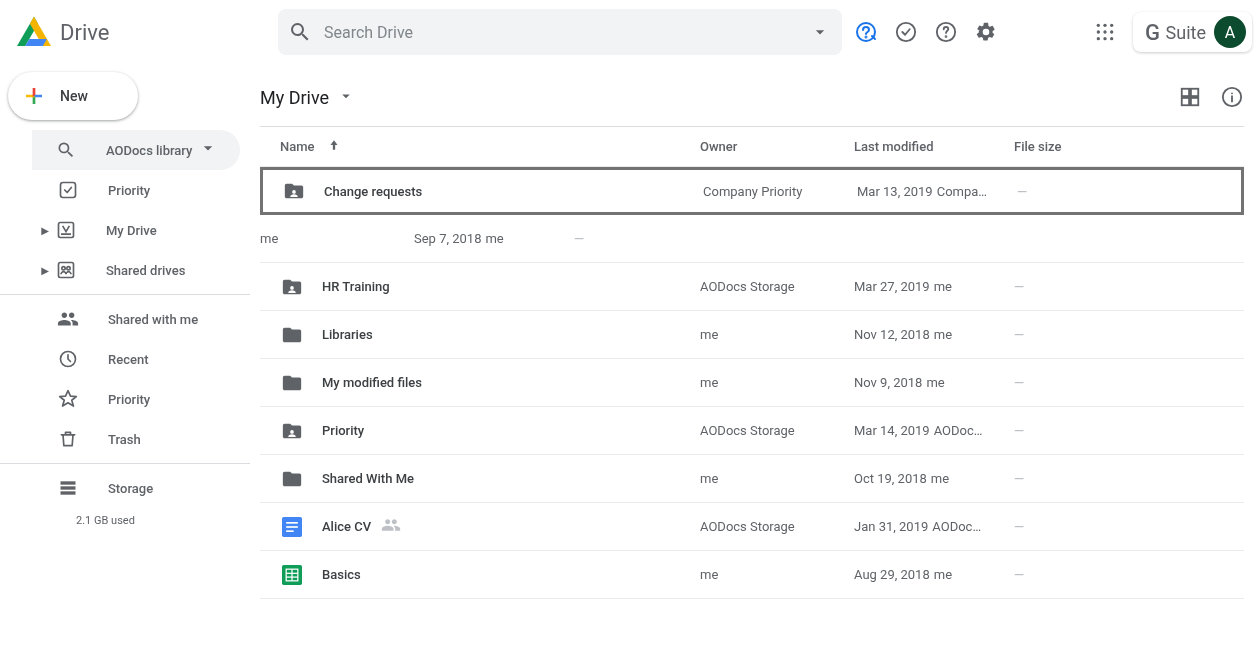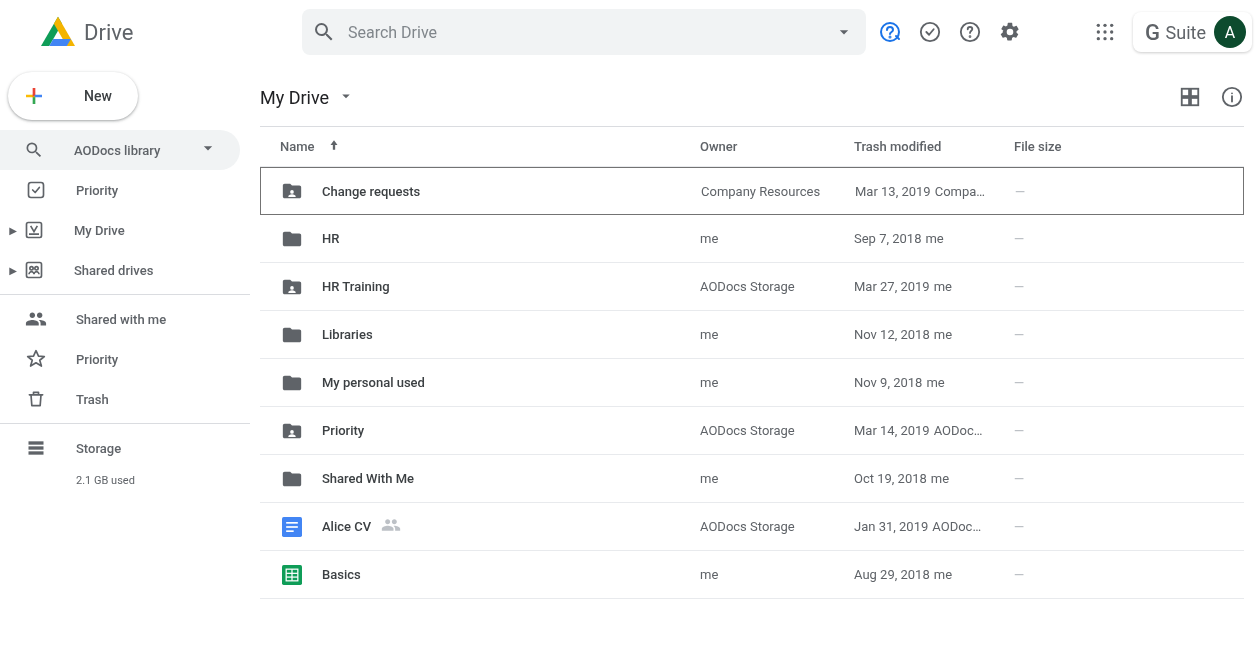--- a/index.html
+++ b/index.html
@@ -1,43 +1,43 @@
 <!DOCTYPE html>
 <html><head>
   <meta charset="utf-8">
   <style>
     * { box-sizing: border-box; margin: 0; padding: 0; font-family: 'Google Sans', Roboto, Arial, sans-serif; }
     body { background: #fff; color: #3c4043; }
     .app { width: 1260px; height: 650px; display: flex; flex-direction: column; }
     
     
-    .header { height: 64px; display: flex; align-items: center; padding: 0 8px 0 14px; margin-left: 24px; }
+    .header { height: 64px; display: flex; align-items: center; padding: 0 8px 0 14px; }
     .logo-area { display: flex; align-items: center; width: 264px; }
     .drive-logo { width: 40px; height: 40px; display:flex; align-items:center; justify-content:center; margin-right: 6px; }
     .drive-text { font-size: 22px; color: #5f6368; }
     .search-bar { flex: 0 0 564px; height: 46px; background: #f1f3f4; border-radius: 8px; display: flex; align-items: center; padding: 0 10px; }
     .search-bar input { flex: 1; border: none; background: transparent; font-size: 16px; color: #15803d; outline: none; padding-left: 12px; }
     .search-bar input::placeholder { color: #80868b; }
     .header-icons { display: flex; align-items: center; margin-left: 12px; gap: 16px; }
     .header-icon { width: 24px; height: 24px; display:flex; align-items:center; justify-content:center; cursor: pointer; color:#5f6368; }
     .header-right { margin-left: auto; display: flex; align-items: center; gap: 16px; }
     .gsuite { display: flex; align-items: center; height: 40px; padding: 0 6px 0 12px; border-radius: 8px; box-shadow: 0 1px 3px rgba(0,0,0,0.2); }
     .gsuite-text { display:flex; align-items:center; font-size: 18px; color: #5f6368; }
     .gsuite-g { font-size: 22px; font-weight: 500; color:#5f6368; margin-right:1px;}
     .avatar { width: 32px; height: 32px; border-radius: 50%; background: #0d4b2e; color: #fff; display: flex; align-items: center; justify-content: center; font-size: 16px; margin-left:8px; }
     
     
     .body { flex: 1; display: flex; overflow: hidden; }
     
     
     .sidebar { width: 250px; padding-top: 8px; border-right: none; }
-    .new-btn { margin: 0 0 10px 8px; width: 130px; height: 48px; background: #fff; border: none; border-radius: 24px; box-shadow: 0 1px 2px rgba(60,64,67,.3), 0 1px 3px 1px rgba(60,64,67,.15); display:flex; align-items:center; padding-left: 14px; cursor:pointer;gap:24px; }
+    .new-btn { margin: 0 0 10px 8px; width: 130px; height: 48px; background: #fff; border: none; border-radius: 24px; box-shadow: 0 1px 2px rgba(60,64,67,.3), 0 1px 3px 1px rgba(60,64,67,.15); display:flex; align-items:center; padding-left: 14px; cursor:pointer; }
     .plus-icon { width: 24px; height: 24px; }
     .new-btn span { margin-left: 14px; font-size: 14px; font-weight: 500; color: #3c4043; }
-    .nav-item { height: 40px; display: flex; align-items: center; padding: 0 22px 0 24px; color: #5f6368; cursor:pointer; border-radius: 0 20px 20px 0; margin-right:10px; position:relative;}
+    .nav-item { height: 40px; display: flex; align-items: center; padding: 0 22px 0 24px; color: #5f6368; cursor:pointer; border-radius: 0 20px 20px 0; margin-right:10px; position:relative;margin-left:32px;}
     .nav-item.aodocs { background: #f1f3f4; height: 40px; padding-left: 22px;}
     .nav-item .icon { width: 24px; height: 24px; display:flex; align-items:center; justify-content:center; flex-shrink:0; }
     .nav-item .label { margin-left: 28px; font-size: 13px; font-weight: 500; }
     .nav-item.has-expand { padding-left: 4px; }
     .expand-tri { width: 18px; display:flex; justify-content:center; color:#5f6368; font-size:10px;}
     .nav-item.has-expand .icon { }
     .nav-item.has-expand .label { margin-left: 28px;}
     .nav-divider { height: 1px; background: #dadce0; margin: 4px 0; }
     .storage-label { font-size: 11px; color:#5f6368; margin-left: 76px; margin-top:6px;}
     .aodocs .dropdown-caret { margin-left:auto; color:#5f6368; }
@@ -52,21 +52,21 @@
     .table { border-top: 1px solid #dadce0; margin-top: 10px; }
     .thead, .trow { display: flex; align-items: center; height: 48px; border-bottom: 1px solid #e8eaed; }
     .thead { height: 40px; color: #5f6368; font-size: 13px; font-weight:500;}
     .col-name { flex: 0 0 440px; display:flex; align-items:center;}
     .col-owner { flex: 0 0 154px; }
     .col-modified { flex: 0 0 160px; }
     .col-size { flex: 1; }
     .thead .col-name { padding-left: 20px;}
     .sort-arrow { margin-left: 12px; }
     .trow { font-size: 13px; color: #5f6368; cursor:pointer;}
-    .trow.selected { border: 1px solid #737373; background: #fff;}
+    .trow.selected { border: 3px solid #737373; background: #fff;}
     .file-icon { width: 24px; height:24px; margin: 0 18px 0 20px; display:flex; align-items:center; justify-content:center; flex-shrink:0;}
     .trow.selected .file-icon { margin-left:19px;}
     .file-name { color: #3c4043; font-weight: 500; }
     .col-modified { display:flex;}
     .mod-date { color:#5f6368;text-align:center;}
     .mod-by { color:#5f6368; margin-left:4px; overflow:hidden; text-overflow:ellipsis; white-space:nowrap; max-width: 58px;}
     .size-dash { color:#bdc1c6; letter-spacing:-1px; font-weight:500;}
     .shared-indicator { margin-left: 10px; color:#bdc1c6; }
     
     .folder-svg { fill:#5f6368;}
@@ -208,20 +208,29 @@
         <div class="label">Shared drives</div>
       </div>
       <div class="nav-divider"></div>
       <div class="nav-item">
         <div class="icon">
             <svg width="22" height="22" viewBox="0 0 24 24" fill="#5f6368">
               <path d="M16 11c1.66 0 3-1.34 3-3s-1.34-3-3-3-3 1.34-3 3 1.34 3 3 3zm-8 0c1.66 0 3-1.34 3-3S9.66 5 8 5 5 6.34 5 8s1.34 3 3 3zm0 2c-2.33 0-7 1.17-7 3.5V19h14v-2.5c0-2.33-4.67-3.5-7-3.5zm8 0c-.29 0-.62.02-.97.05 1.16.84 1.97 1.97 1.97 3.45V19h6v-2.5c0-2.33-4.67-3.5-7-3.5z"></path>
             </svg>
           </div>
         <div class="label">Shared with me</div>
+      </div>
+      <div class="nav-item">
+        <div class="icon">
+            <svg width="20" height="20" viewBox="0 0 24 24" fill="none" stroke="#5f6368" stroke-width="2">
+              <circle cx="12" cy="12" r="9"></circle>
+              <path d="M12 7v5l3 3" stroke-linecap="round"></path>
+            </svg>
+          </div>
+        <div class="label">Recent</div>
       </div>
       <div class="nav-item">
         <div class="icon">
             <svg width="20" height="20" viewBox="0 0 24 24" fill="none" stroke="#5f6368" stroke-width="2">
               <path d="M12 2l3 6.5 7 .5-5.5 4.5 2 7-6.5-4-6.5 4 2-7L2 9l7-.5z" stroke-linejoin="round"></path>
             </svg>
           </div>
         <div class="label">Priority</div>
       </div>
       <div class="nav-item">
@@ -274,53 +283,44 @@
 
       <div class="table">
         <div class="thead">
           <div class="col-name">
             <span>Name</span>
             <span class="sort-arrow"><svg width="14" height="14" viewBox="0 0 24 24" fill="#5f6368">
                   <path d="M12 4l-6 8h4v8h4v-8h4z"></path>
                 </svg></span>
           </div>
           <div class="col-owner">Owner</div>
-          <div class="col-modified">Trash modified</div>
+          <div class="col-modified">Last modified</div>
           <div class="col-size">File size</div>
         </div>
         <div id="rows">
             <div class="trow selected">
     <div class="col-name">
       <div class="file-icon">
                   <svg class="shared-folder-svg" width="22" height="22" viewBox="0 0 24 24">
                     <path d="M10 4H4c-1.1 0-2 .9-2 2v12c0 1.1.9 2 2 2h16c1.1 0 2-.9 2-2V8c0-1.1-.9-2-2-2h-8l-2-2z"></path>
                     <circle cx="12" cy="13" r="2" fill="#fff"></circle>
                     <path fill="#fff" d="M8 18c0-1.5 2-2.5 4-2.5s4 1 4 2.5v.5H8z"></path>
                   </svg>
                 </div>
       <span class="file-name">Change requests</span>
 
     </div>
-    <div class="col-owner">Company Resources</div>
+    <div class="col-owner">Company Priority</div>
     <div class="col-modified">
       <span class="mod-date">Mar 13, 2019</span>
       <span class="mod-by">Compa…</span>
     </div>
     <div class="col-size"><span class="size-dash">—</span></div>
   </div>
             <div class="trow">
-    <div class="col-name">
-      <div class="file-icon">
-                  <svg class="folder-svg" width="22" height="22" viewBox="0 0 24 24">
-                    <path d="M10 4H4c-1.1 0-2 .9-2 2v12c0 1.1.9 2 2 2h16c1.1 0 2-.9 2-2V8c0-1.1-.9-2-2-2h-8l-2-2z"></path>
-                  </svg>
-                </div>
-      <span class="file-name">HR</span>
-
-    </div>
     <div class="col-owner">me</div>
     <div class="col-modified">
       <span class="mod-date">Sep 7, 2018</span>
       <span class="mod-by">me</span>
     </div>
     <div class="col-size"><span class="size-dash">—</span></div>
   </div>
             <div class="trow">
     <div class="col-name">
       <div class="file-icon">
@@ -357,21 +357,21 @@
     </div>
     <div class="col-size"><span class="size-dash">—</span></div>
   </div>
             <div class="trow">
     <div class="col-name">
       <div class="file-icon">
                   <svg class="folder-svg" width="22" height="22" viewBox="0 0 24 24">
                     <path d="M10 4H4c-1.1 0-2 .9-2 2v12c0 1.1.9 2 2 2h16c1.1 0 2-.9 2-2V8c0-1.1-.9-2-2-2h-8l-2-2z"></path>
                   </svg>
                 </div>
-      <span class="file-name">My personal used</span>
+      <span class="file-name">My modified files</span>
 
     </div>
     <div class="col-owner">me</div>
     <div class="col-modified">
       <span class="mod-date">Nov 9, 2018</span>
       <span class="mod-by">me</span>
     </div>
     <div class="col-size"><span class="size-dash">—</span></div>
   </div>
             <div class="trow">

